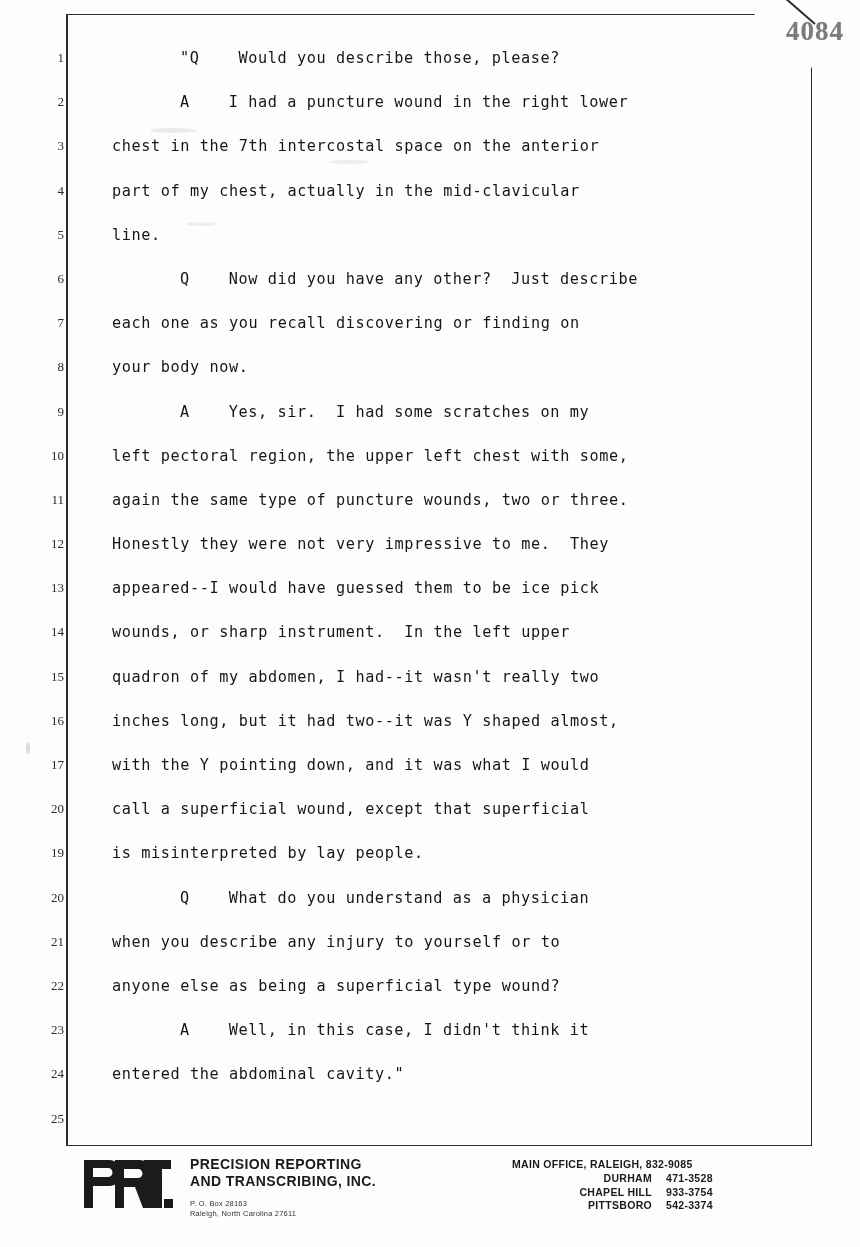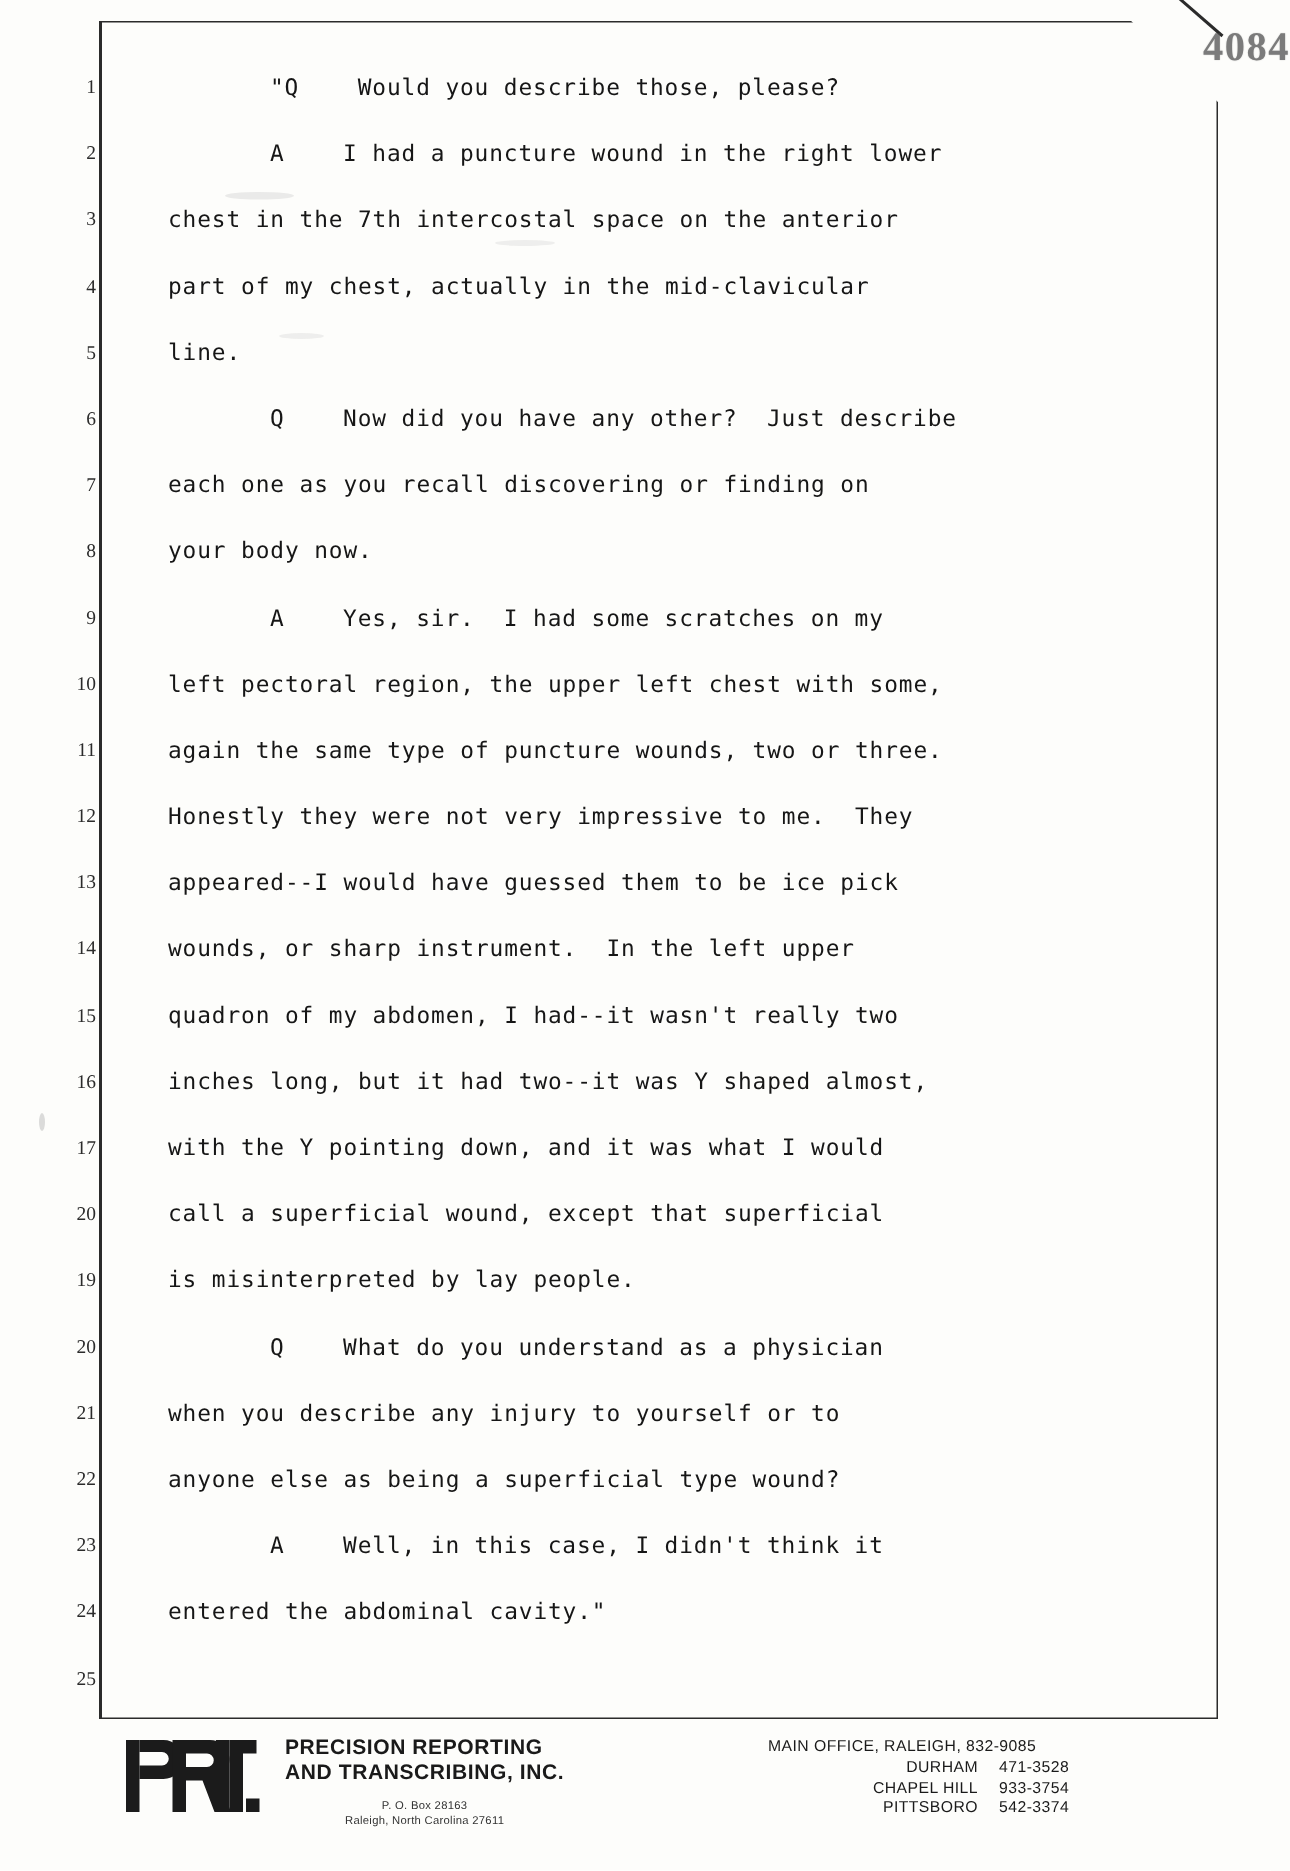--- a/index.html
+++ b/index.html
@@ -57,21 +57,21 @@
     width: 78px;
     height: 2px;
     background: #2b2b2b;
     transform: rotate(41deg);
     transform-origin: right center;
   }
 
   
   .page-stamp {
     position: absolute;
-    right: 0;
+    right: 16px;
     top: 16px;
     font-family: "Liberation Serif", serif;
     font-size: 27px;
     font-weight: bold;
     letter-spacing: 1px;
     color: #4a4a4a;
     opacity: 0.72;
     text-shadow: 0 0 1px rgba(0,0,0,0.3);
     white-space: nowrap;
   }
@@ -141,33 +141,33 @@
     color: #1a1a1a;
     line-height: 17px;
   }
   .reporter .addr {
     margin-top: 9px;
     font-family: "Liberation Sans", sans-serif;
     font-size: 7.5px;
     color: #333;
     line-height: 10px;
     letter-spacing: 0.2px;
-    text-align: center;
   }
 
   .offices {
     position: absolute;
     right: 2px;
     top: 6px;
     width: 300px;
     text-align: left;
     font-family: "Liberation Sans", sans-serif;
     font-size: 10.5px;
     color: #1a1a1a;
     letter-spacing: 0.3px;
+    font-weight: bold;
   }
   .offices .main-line { margin-bottom: 2px; }
   .offices .row {
     display: flex;
     justify-content: flex-start;
     line-height: 13.5px;
     align-items: center;
   }
   .offices .row .city {
     display: inline-block;

